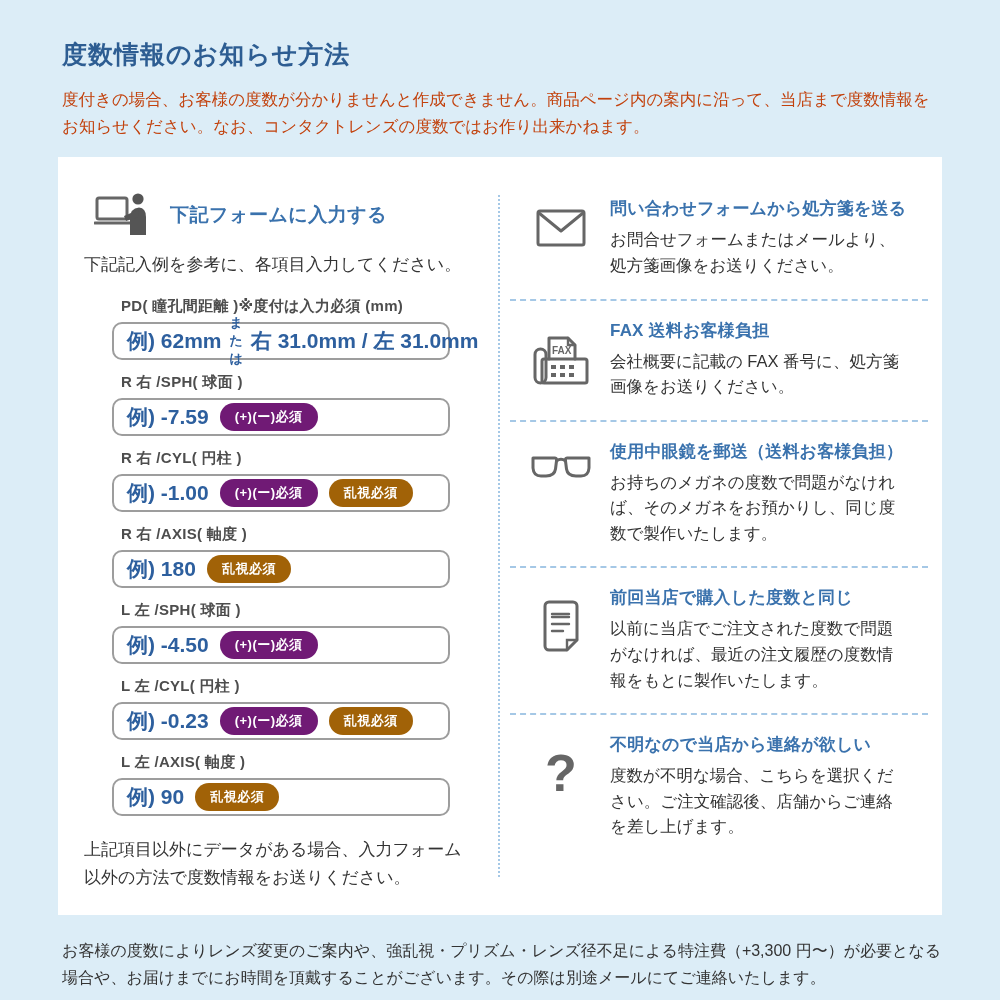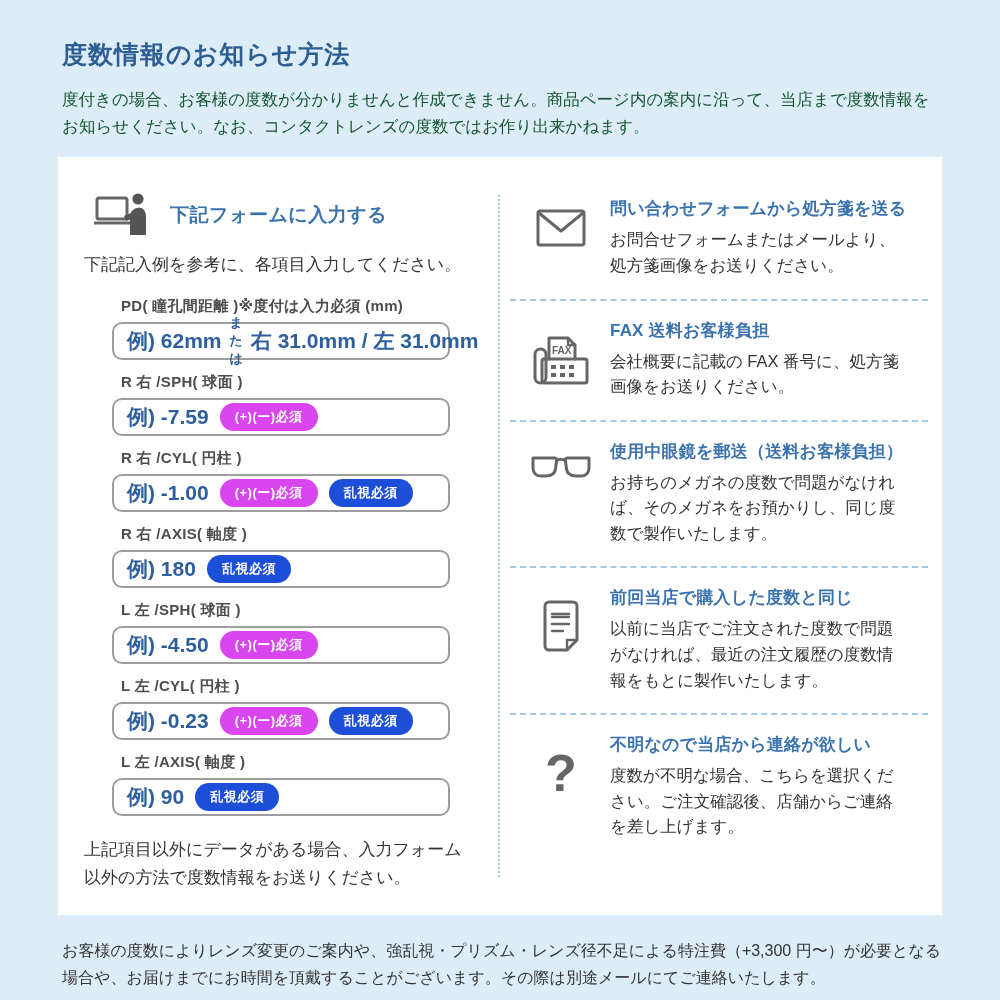--- a/index.html
+++ b/index.html
@@ -10,21 +10,21 @@
     font-family:"Liberation Sans","DejaVu Sans",sans-serif;
     color:#333;
   }
   .page { width:1000px; min-height:1000px; padding:34px 58px 30px; }
 
   .page-title {
     font-size:25px; font-weight:bold; color:#2d5d92;
     letter-spacing:1px; margin:4px 0 0 4px;
   }
   .intro {
-    font-size:16.5px; line-height:1.62; color:#14532d;
+    font-size:16.5px; line-height:1.62; color:#c2410c;
     margin:15px 0 0 4px; font-weight:500; width:880px;
   }
 
   .card {
     background:#ffffff; margin-top:18px; display:flex;
     width:884px; padding:30px 0 24px;
   }
 
   
   .left-col { width:440px; padding-left:26px; }
@@ -39,22 +39,22 @@
   .field-box {
     width:338px; height:38px; border:2px solid #9d9d9d; border-radius:10px;
     background:#fff; display:flex; align-items:center; padding:0 13px; gap:11px;
   }
   .example { color:#2d5f9e; font-weight:bold; font-size:21px; white-space:nowrap; }
   .example-small { color:#2d5f9e; font-weight:bold; font-size:13px; margin:0 -3px; }
   .badge {
     border-radius:14px; color:#fff; font-weight:bold; font-size:13px;
     padding:5px 15px; white-space:nowrap; letter-spacing:.5px;
   }
-  .badge-blue { background:#d946ef; }
-  .badge-orange { background:#1d4ed8; }
+  .badge-blue { background:#701a75; }
+  .badge-orange { background:#a16207; }
 
   .note { font-size:17px; line-height:1.6; font-weight:400; margin:20px 0 0 0; width:380px; }
 
   
   .vdivider { width:0; border-left:2px dotted #a5c8e6; margin:8px 0 14px; }
 
   
   .right-col { flex:1; padding:0 8px; }
   .method { display:flex; padding:10px 0 16px 22px; }
   .method-icon-col { width:62px; margin-right:18px; display:flex; justify-content:center; align-items:flex-start; padding-top:12px; }

